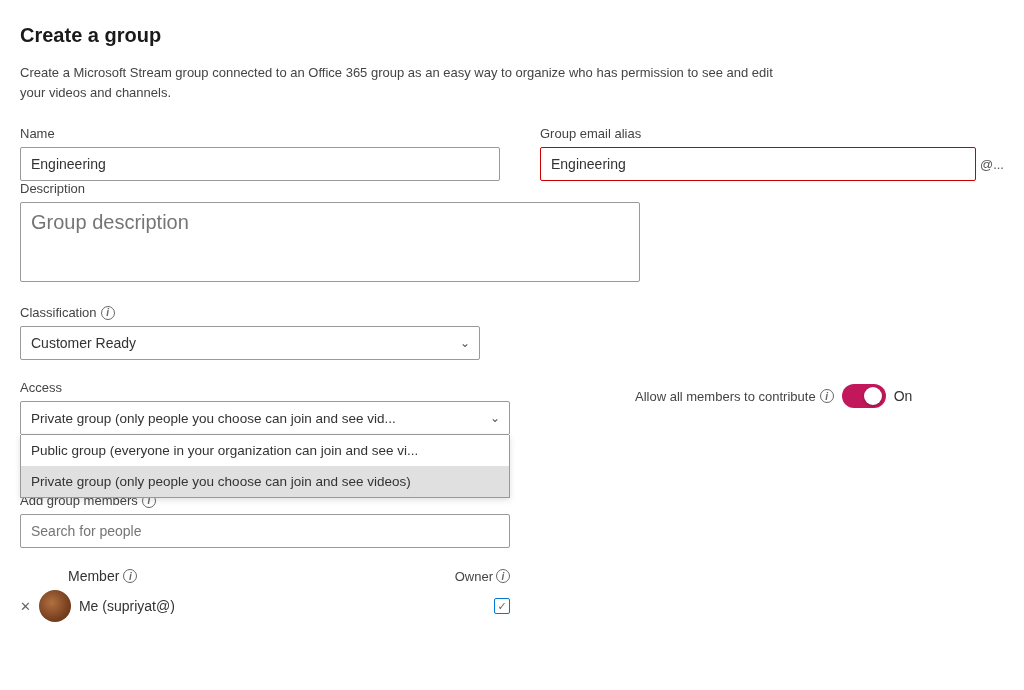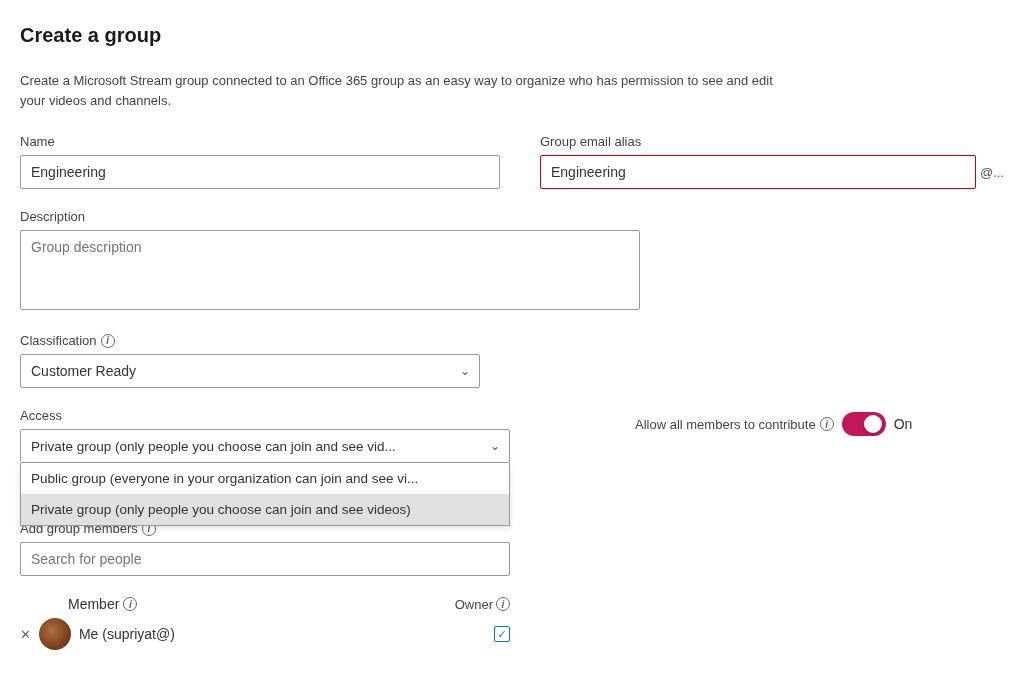--- a/index.html
+++ b/index.html
@@ -8,34 +8,33 @@
       font-size: 14px;
       color: #333;
       background: #fff;
       padding: 24px 20px;
       width: 1024px;
       min-height: 690px;
     }
     h1 {
       font-size: 20px;
       font-weight: 600;
-      margin-bottom: 24px;
+      margin-bottom: 16px;
       color: #1a1a1a;
     }
     .subtitle {
       font-size: 13px;
       color: #444;
       margin-bottom: 24px;
       max-width: 780px;
       line-height: 1.5;
     }
     .form-row {
       display: flex;
       gap: 40px;
-      margin-bottom: 20px;
       align-items: flex-start;
     }
     .form-group {
       display: flex;
       flex-direction: column;
       gap: 6px;
     }
     .form-group.name-group {
       width: 480px;
     }
@@ -76,21 +75,21 @@
     .description-group label {
       display: block;
       margin-bottom: 6px;
       font-size: 13px;
       color: #444;
     }
     textarea {
       border: 1px solid #999;
       border-radius: 2px;
       padding: 8px 10px;
-      font-size: 14px;
+      font-size: 20px;
       color: #aaa;
       width: 620px;
       height: 80px;
       resize: none;
       outline: none;
       font-family: inherit;
     }
     .classification-group {
       margin-bottom: 20px;
     }

